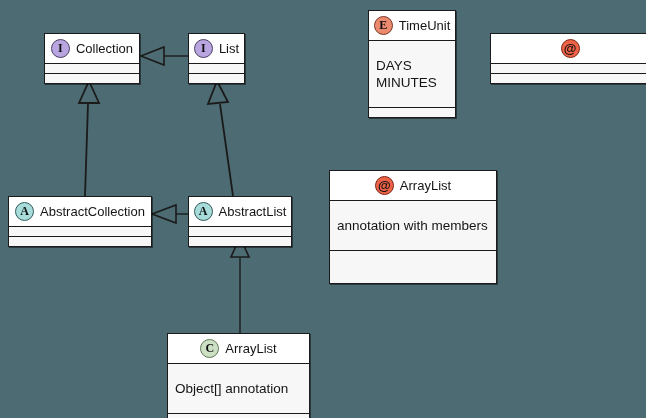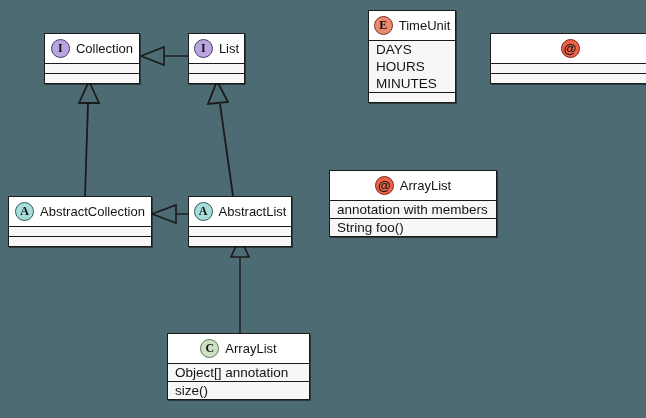--- a/index.html
+++ b/index.html
@@ -47,21 +47,21 @@
     font-size: 13px;
     color: #141414;
     white-space: nowrap;
     line-height: 16px;
   }
   .uml-title.italic {
   }
   .uml-compartment {
     border-top: 1px solid #1b1b1b;
     background: #f7f7f7;
-    padding: 0 7px;
+    padding: 16px 7px;
     font-size: 13.5px;
     color: #141414;
     line-height: 17px;
   }
   .uml-compartment.empty {
     padding: 0;
     height: 9px;
   }
   .uml-row {
     white-space: nowrap;
@@ -156,21 +156,20 @@
     <div class="uml-compartment empty"></div>
   </div>
 
   <div class="uml-box" style="left:368px; top:10px; width:88px;">
     <div class="uml-header">
       <span class="icon-circle icon-enum">E</span>
       <span class="uml-title">TimeUnit</span>
     </div>
     <div class="uml-compartment">
       <div class="uml-row">DAYS</div>
-      <div class="uml-row">HOURS</div>
       <div class="uml-row">MINUTES</div>
     </div>
     <div class="uml-compartment empty"></div>
   </div>
 
   <div class="uml-box" style="left:490px; top:33px; width:160px;">
     <div class="uml-header">
       <span class="icon-circle icon-annotation">@</span>
     </div>
     <div class="uml-compartment empty"></div>
@@ -179,21 +178,20 @@
 
   <div class="uml-box" style="left:329px; top:170px; width:168px;">
     <div class="uml-header">
       <span class="icon-circle icon-annotation">@</span>
       <span class="uml-title">ArrayList</span>
     </div>
     <div class="uml-compartment">
       <div class="uml-row">annotation with members</div>
     </div>
     <div class="uml-compartment">
-      <div class="uml-row">String foo()</div>
     </div>
   </div>
 
   <div class="uml-box" style="left:8px; top:196px; width:144px;">
     <div class="uml-header">
       <span class="icon-circle icon-abstract">A</span>
       <span class="uml-title italic">AbstractCollection</span>
     </div>
     <div class="uml-compartment empty"></div>
     <div class="uml-compartment empty"></div>

